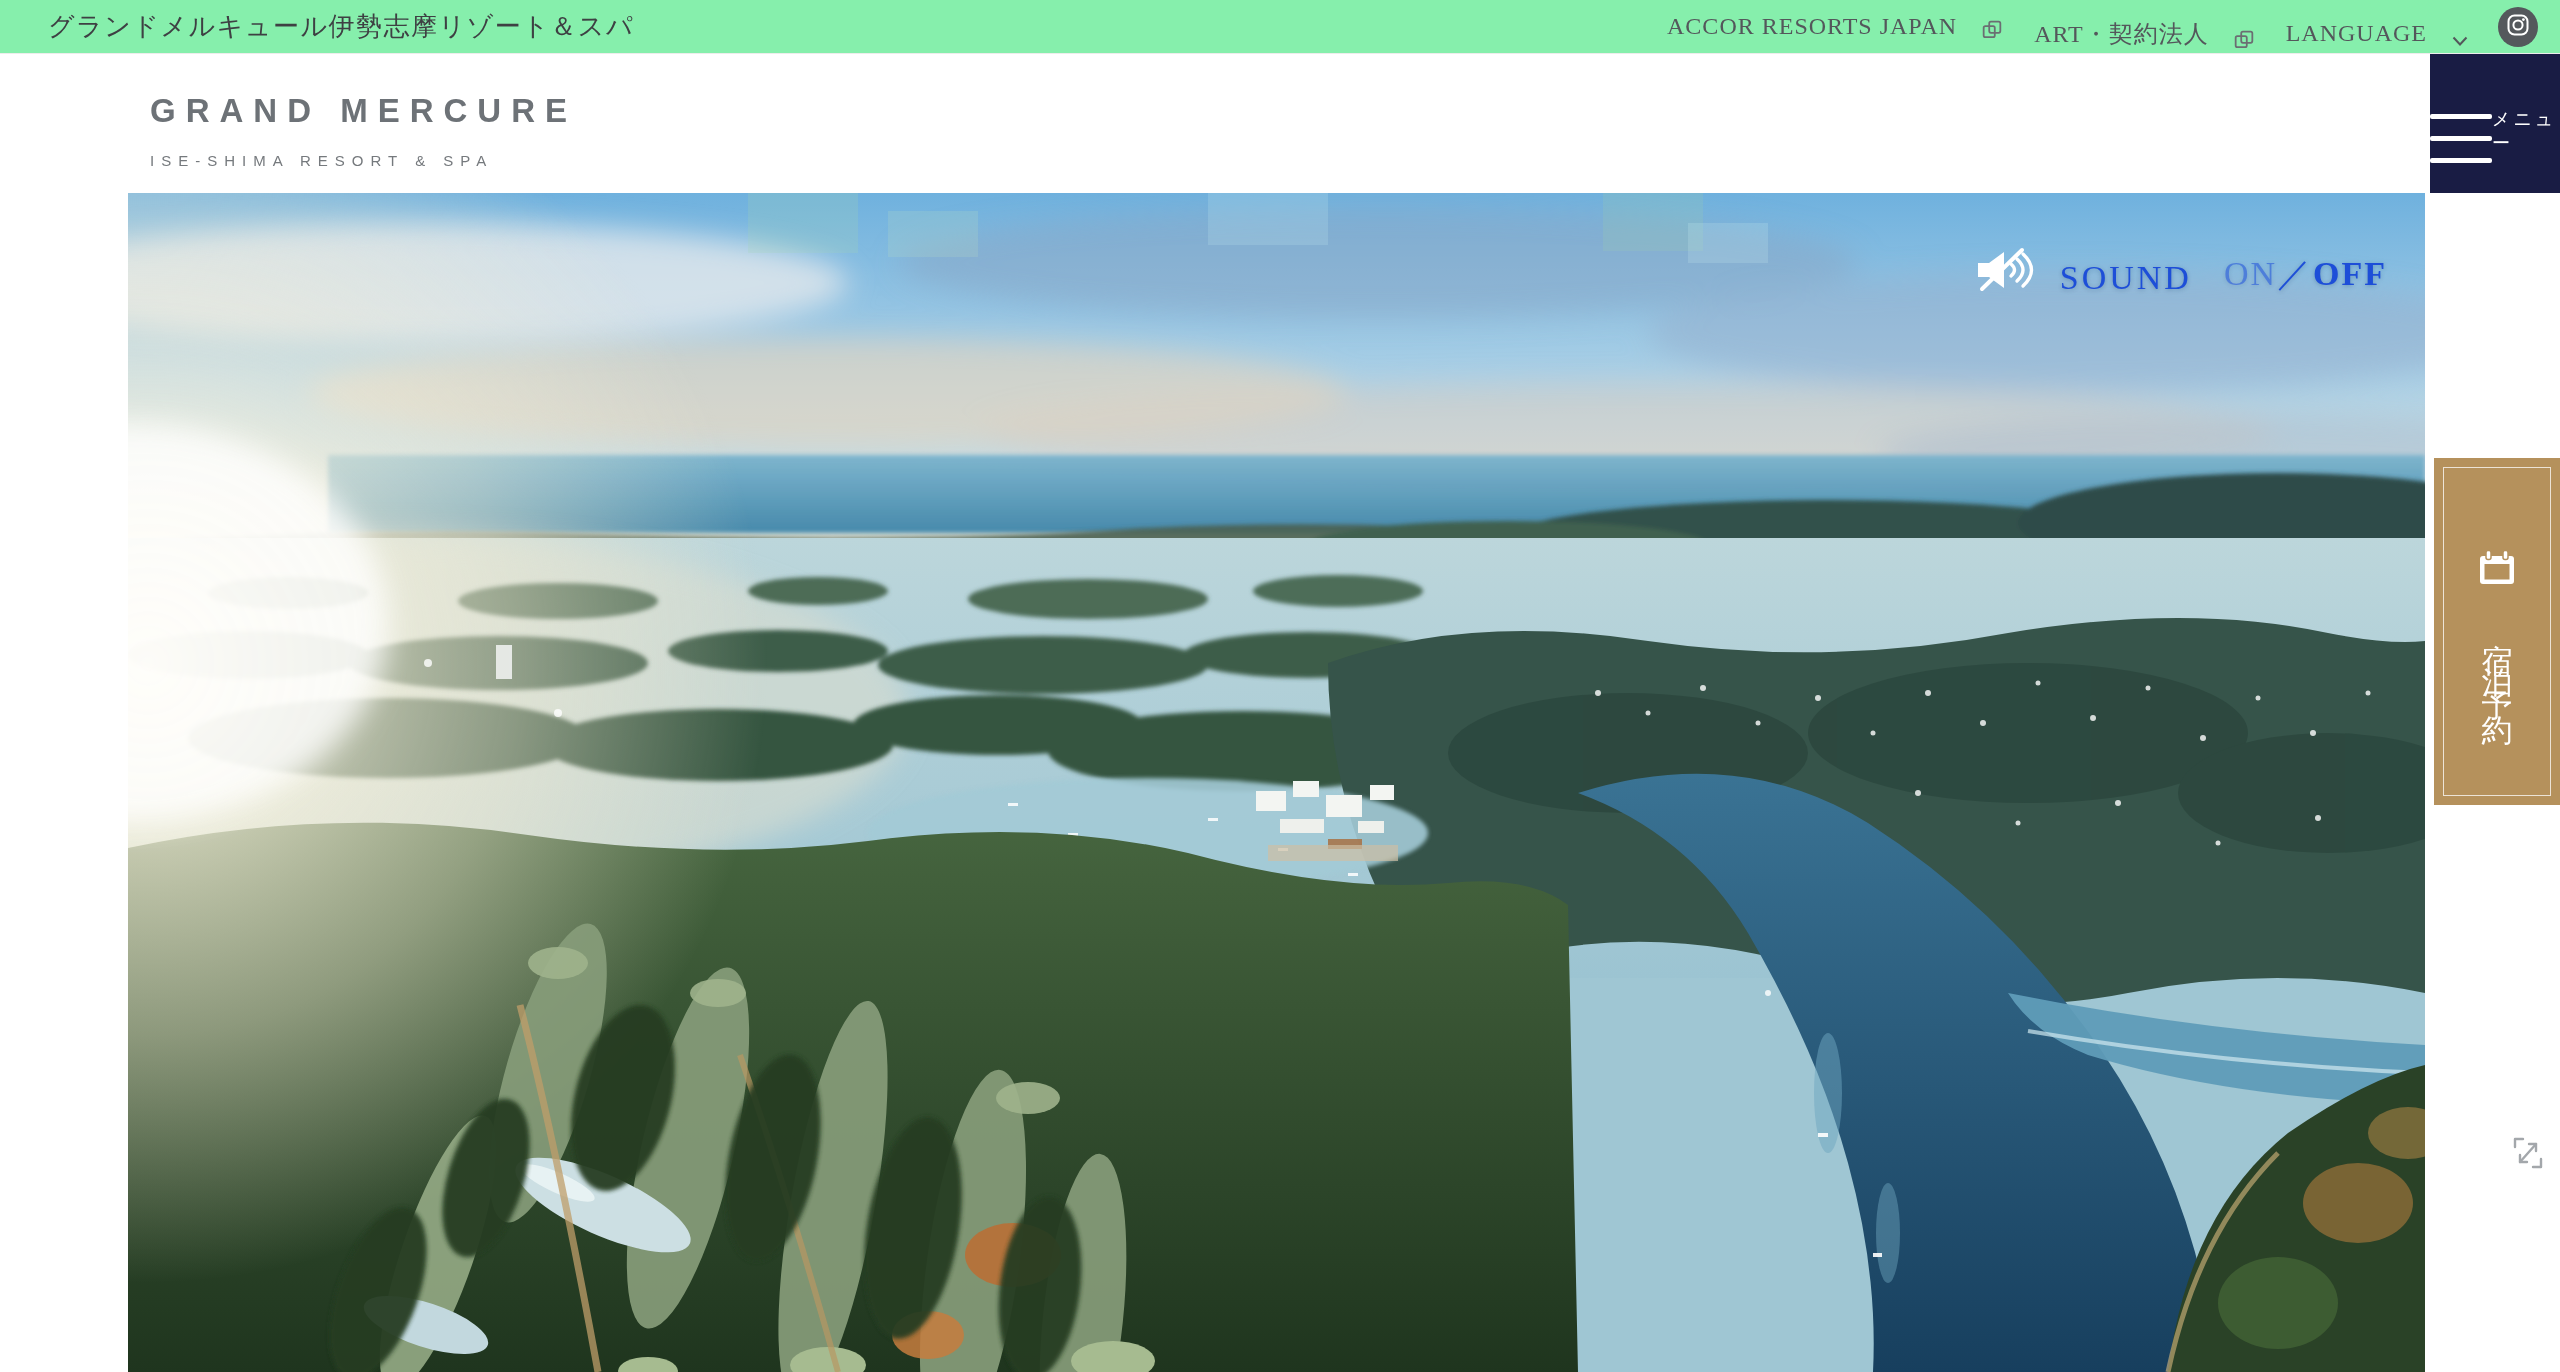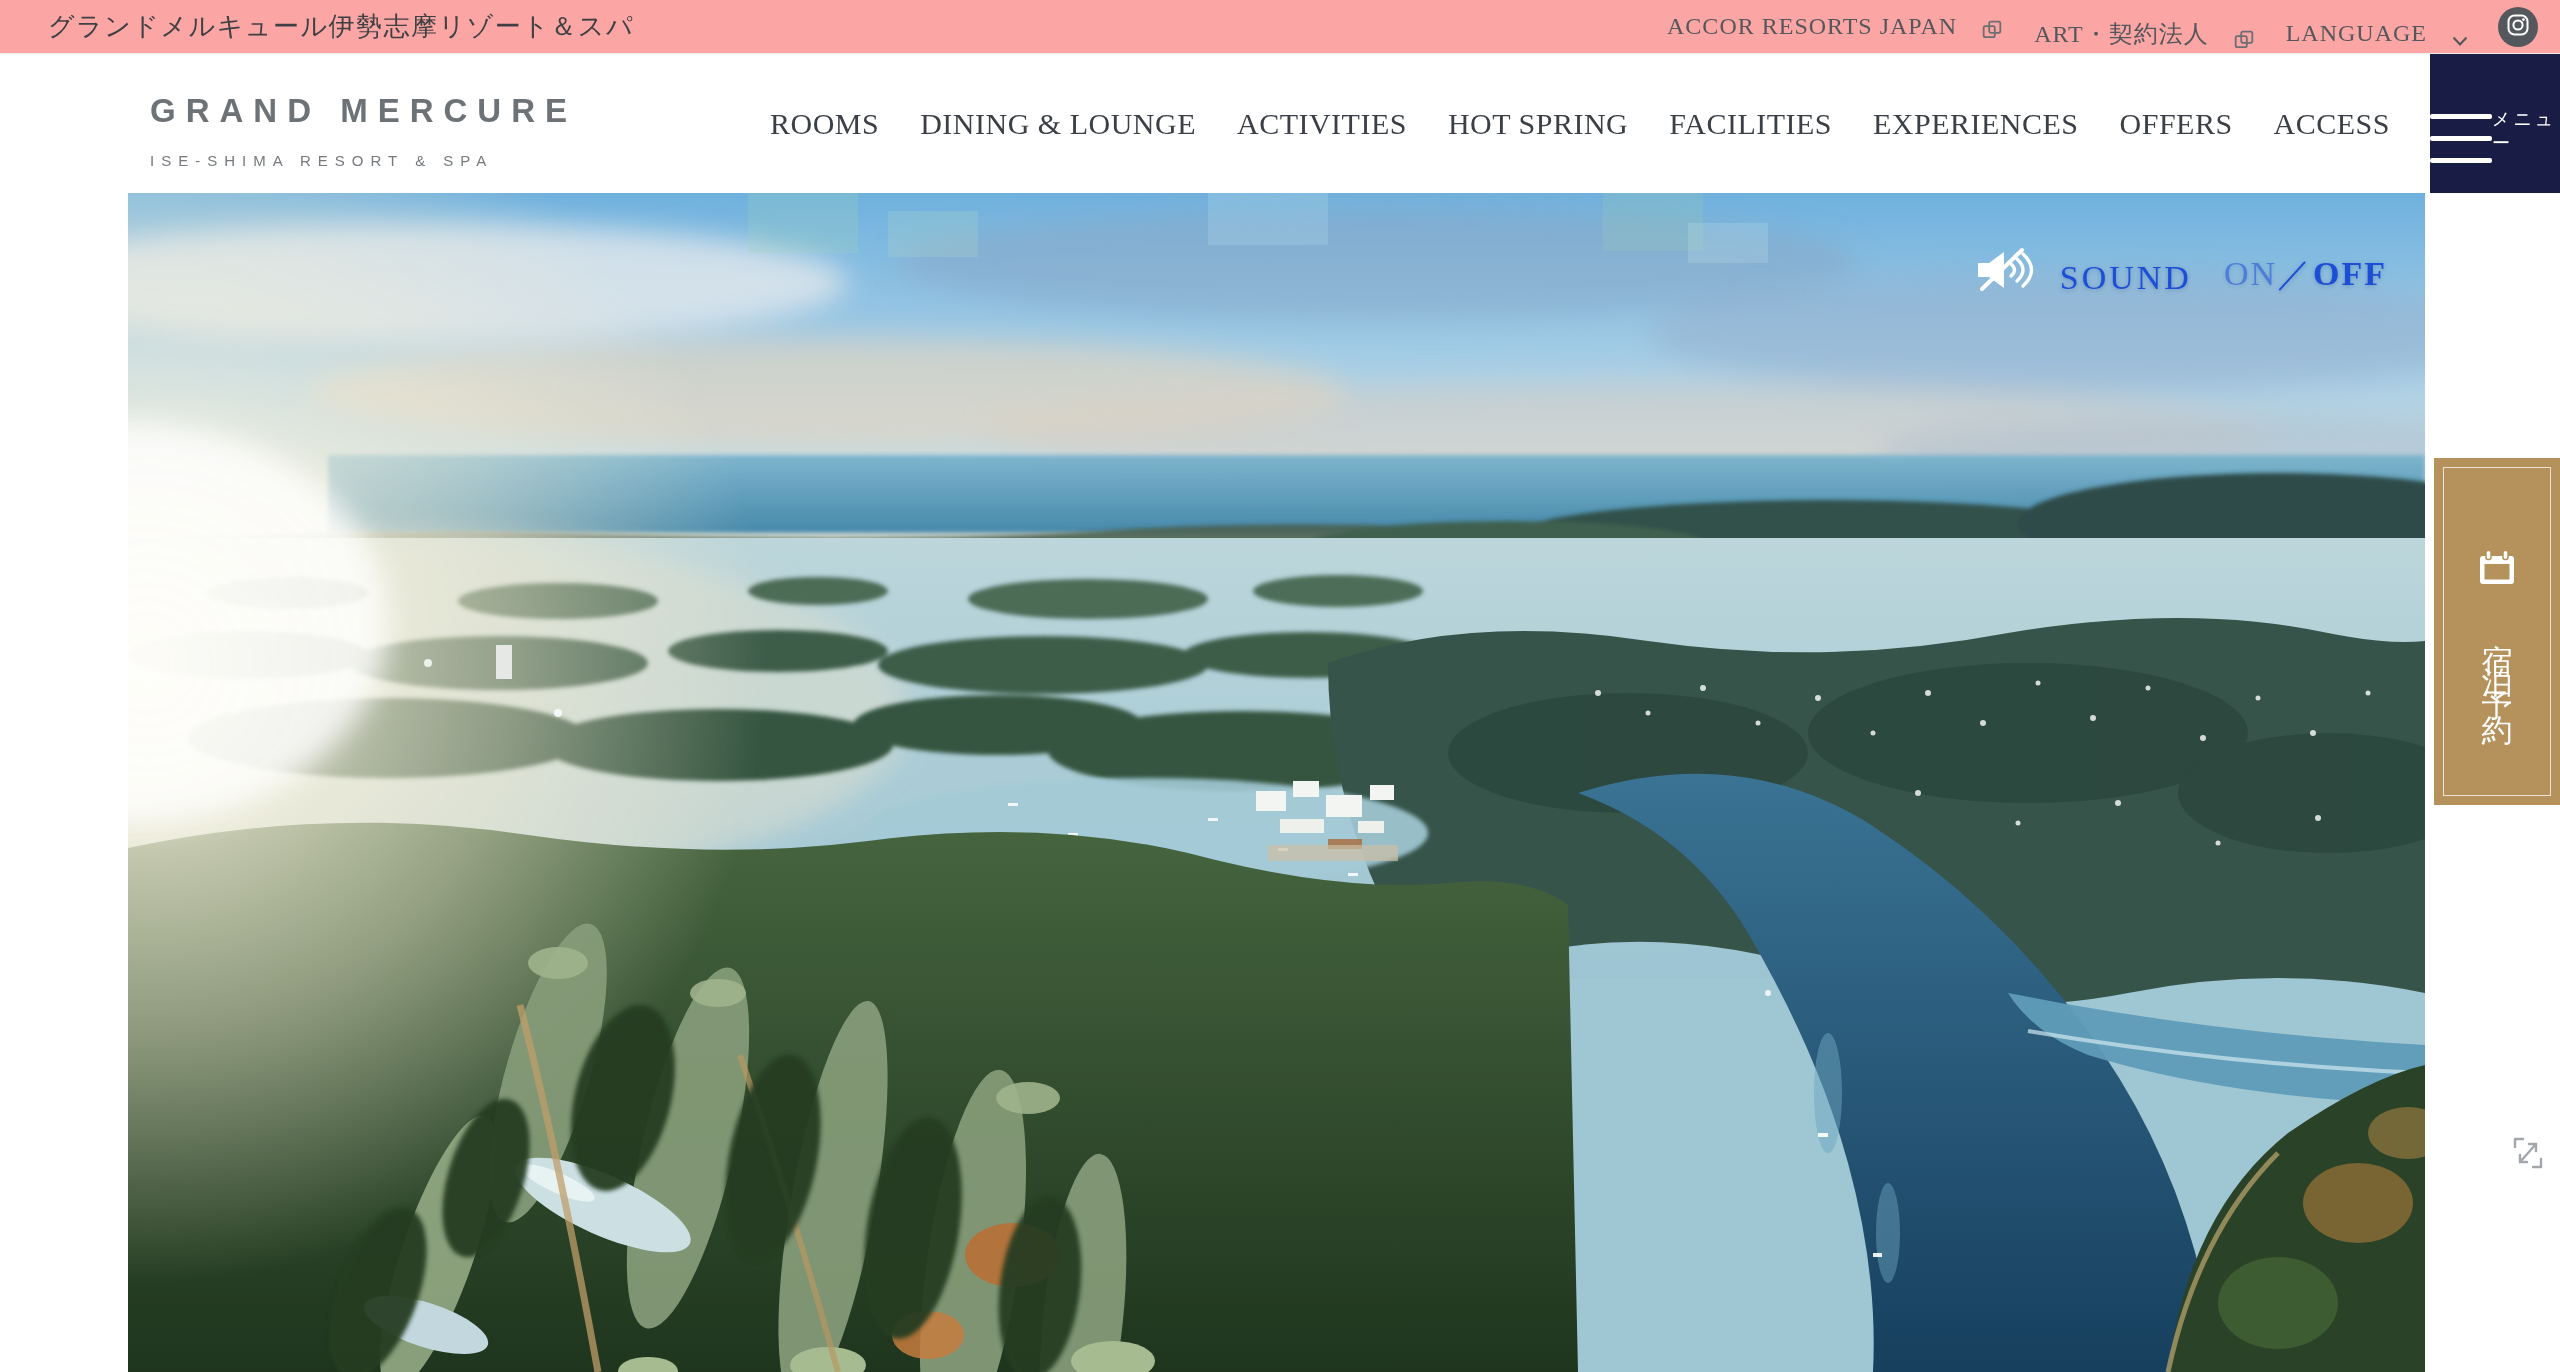--- a/index.html
+++ b/index.html
@@ -4,21 +4,21 @@
 <style>
   html,body{margin:0;padding:0;}
   body{
     width:2560px;height:1372px;position:relative;overflow:hidden;
     background:#ffffff;font-family:"Liberation Serif",serif;
     -webkit-font-smoothing:antialiased;
   }
   
   .topbar{
     position:absolute;top:0;left:0;width:2560px;height:54px;
-    background:#fca5a5;display:flex;align-items:center;justify-content:space-between;
+    background:#86efac;display:flex;align-items:center;justify-content:space-between;
     box-sizing:border-box;padding:0 22px 0 48px;border-bottom:1px solid #ededec;
   }
   .site-title{font-size:26px;color:#3e4043;letter-spacing:1.5px;white-space:nowrap;}
   .topbar-right{display:flex;align-items:center;gap:14px;}
   .topbar-link{display:flex;align-items:flex-end;gap:25px;cursor:pointer;}
   .topbar-link span{font-size:24px;color:#54575b;letter-spacing:1px;white-space:nowrap;}
   .ext-icon svg,.chev svg{display:block;}
   .gap-lg{margin-left:18px;margin-top:14px;}
   .insta{width:40px;height:40px;border-radius:50%;background:#54585c;display:flex;
     align-items:center;justify-content:center;margin-left:16px;cursor:pointer;}
@@ -121,30 +121,20 @@
       </span>
     </div>
   </div>
 </div>
 
 <div class="header">
   <div class="logo">
     <div class="logo-title">GRAND MERCURE</div>
     <div class="logo-sub">ISE-SHIMA RESORT &amp; SPA</div>
   </div>
-  <nav class="nav">
-    <a>ROOMS</a>
-    <a>DINING &amp; LOUNGE</a>
-    <a>ACTIVITIES</a>
-    <a>HOT SPRING</a>
-    <a>FACILITIES</a>
-    <a>EXPERIENCES</a>
-    <a>OFFERS</a>
-    <a>ACCESS</a>
-  </nav>
   <div class="menu-btn">
     <div class="menu-lines">
         <i></i>
         <i></i>
         <i></i>
       </div>
     <div class="menu-label">メニュー</div>
   </div>
 </div>
 

